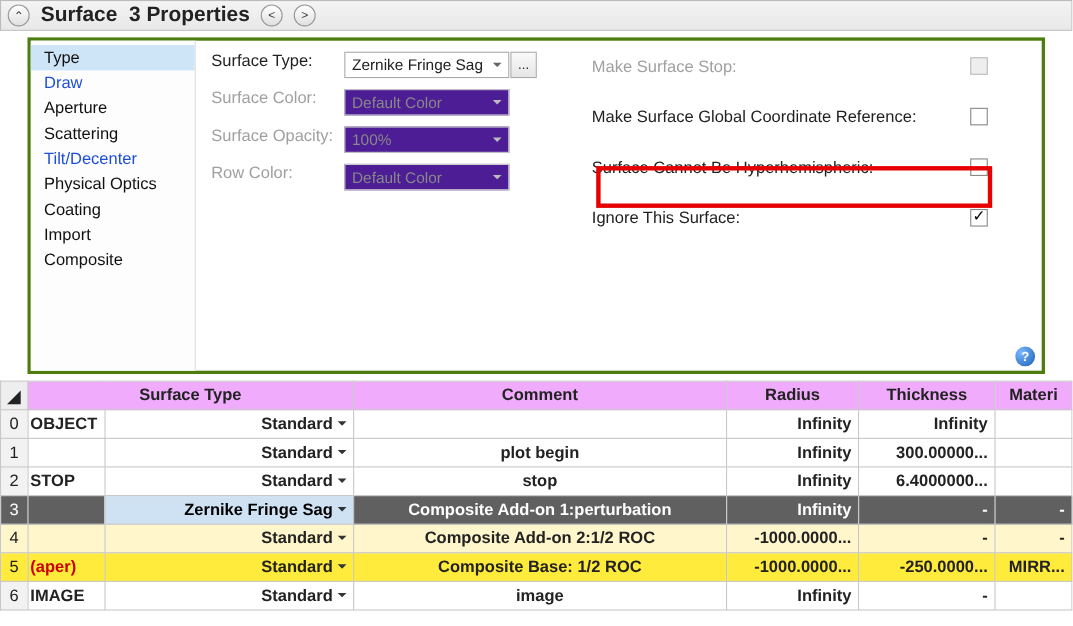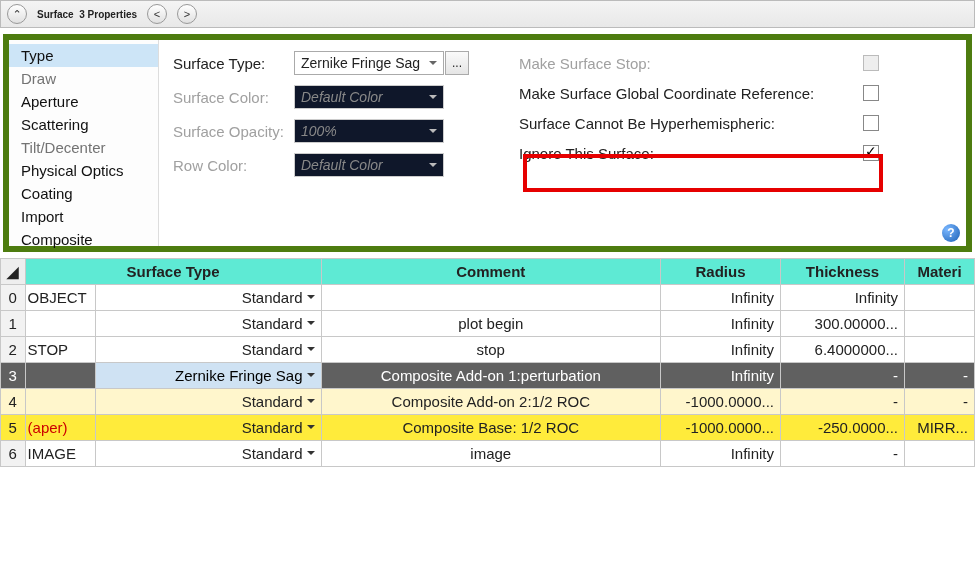--- a/index.html
+++ b/index.html
@@ -17,81 +17,81 @@
 }
 .circ-btn {
   width: 20px; height: 20px;
   border: 1px solid #999;
   border-radius: 50%;
   background: linear-gradient(#fff, #e0e0e0);
   display: flex; align-items: center; justify-content: center;
   font-size: 11px; color: #333;
   cursor: pointer;
 }
-.header-title { font-weight: 600; font-size: 10px; }
+.header-title { font-weight: 600; font-size: 19px; }
 
 
 .panel {
-  margin: 6px 3px;
-  border: 6px solid #4d7c0f;
+  margin: 6px 25px;
+  border: 3px solid #4d7c0f;
   background: #fff;
   display: flex;
-  height: 218px;
+  height: 306px;
   position: relative;
 }
 .nav {
   width: 150px;
   border-right: 1px solid #ddd;
   padding: 4px 0;
   background: #fdfdfd;
 }
 .nav-item {
   padding: 3px 12px;
   font-size: 15px;
   cursor: pointer;
   color: #111;
 }
 .nav-item.sel { background: #cde5f7; }
-.nav-item.dis { color: #737373; }
+.nav-item.dis { color: #1d4ed8; }
 
 .form {
   flex: 1;
   padding: 10px 14px;
   display: flex;
   gap: 30px;
 }
 .col { display: flex; flex-direction: column; gap: 8px; }
-.row { display: flex; align-items: center; gap: 1px; min-height: 26px; }
+.row { display: flex; gap: 1px; min-height: 26px; }
 .lbl { width: 120px; font-size: 15px; color: #222; }
 .lbl.dis { color: #a0a0a0; }
 .combo {
   width: 150px; height: 24px;
   border: 1px solid #aaa;
   background: #fff;
   padding: 0 20px 0 6px;
   font-size: 14px;
   position: relative;
   display: flex; align-items: center;
 }
-.combo.dis { background: #0f172a; color: #888; border-color: #ccc; font-style: italic; }
+.combo.dis { background: #4c1d95; color: #888; border-color: #ccc; }
 .combo::after {
   content: "";
   position: absolute; right: 6px; top: 9px;
   border: 4px solid transparent;
   border-top-color: #666;
 }
 .combo.dis::after { border-top-color: #bbb; }
 .dots-btn {
   width: 24px; height: 24px; border: 1px solid #aaa;
   background: linear-gradient(#fafafa,#e5e5e5);
   font-size: 12px; cursor: pointer;
   display: flex; align-items:center; justify-content:center;
 }
 
-.chk-col { display: flex; flex-direction: column; gap: 4px; padding-left: 20px; }
+.chk-col { display: flex; flex-direction: column; gap: 20px; padding-left: 20px; }
 .chk-row { display: flex; align-items: center; gap: 16px; min-height: 26px; justify-content: space-between; width: 360px; }
 .chk-row .txt { font-size: 15px; color: #222; }
 .chk-row .txt.dis { color: #a0a0a0; }
 .chk {
   width: 16px; height: 16px; border: 1px solid #888; background: #fff; position: relative;
 }
 .chk.dis { background: #eee; border-color: #bbb; }
 .chk.checked::after {
   content: "✓"; position: absolute; top: -3px; left: 1px; font-size: 14px; color: #000;
 }
@@ -111,22 +111,23 @@
 }
 
 
 .tbl-wrap { margin: 2px 0 0 0; }
 table { border-collapse: collapse; width: 100%; font-size: 15px; }
 th, td {
   border: 1px solid #c8c8c8;
   padding: 3px 6px;
   height: 26px;
   background: #fff;
-}
-th { font-weight: 700; background: #5eead4; text-align: center; }
+  font-weight: bold;
+}
+th { font-weight: 700; background: #f0abfc; text-align: center; }
 .rowhead { background: #f2f2f2; text-align: center; font-weight: 400; width: 24px; }
 .corner { background: #eee; width: 24px; }
 
 tr.r3 td { background: #606060; color: #fff; }
 tr.r3 td.stype { background: #cfe2f3; color: #000; }
 tr.r4 td { background: #fff6cc; }
 tr.r5 td { background: #ffeb3b; }
 tr.r5 td.obj { color: #c00; }
 
 

